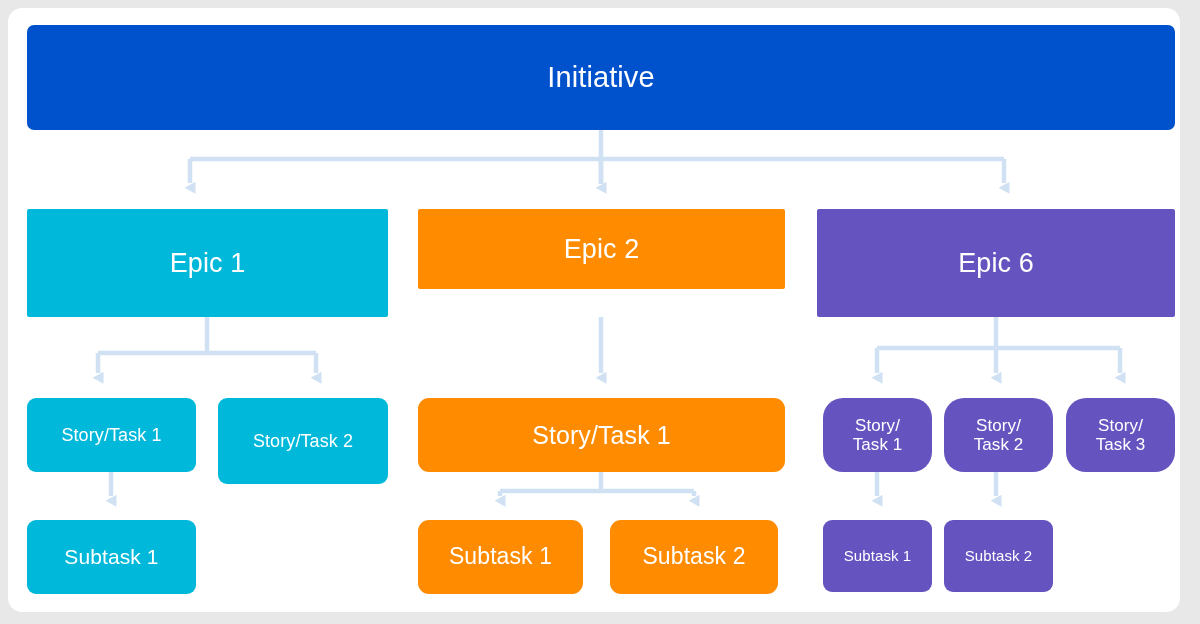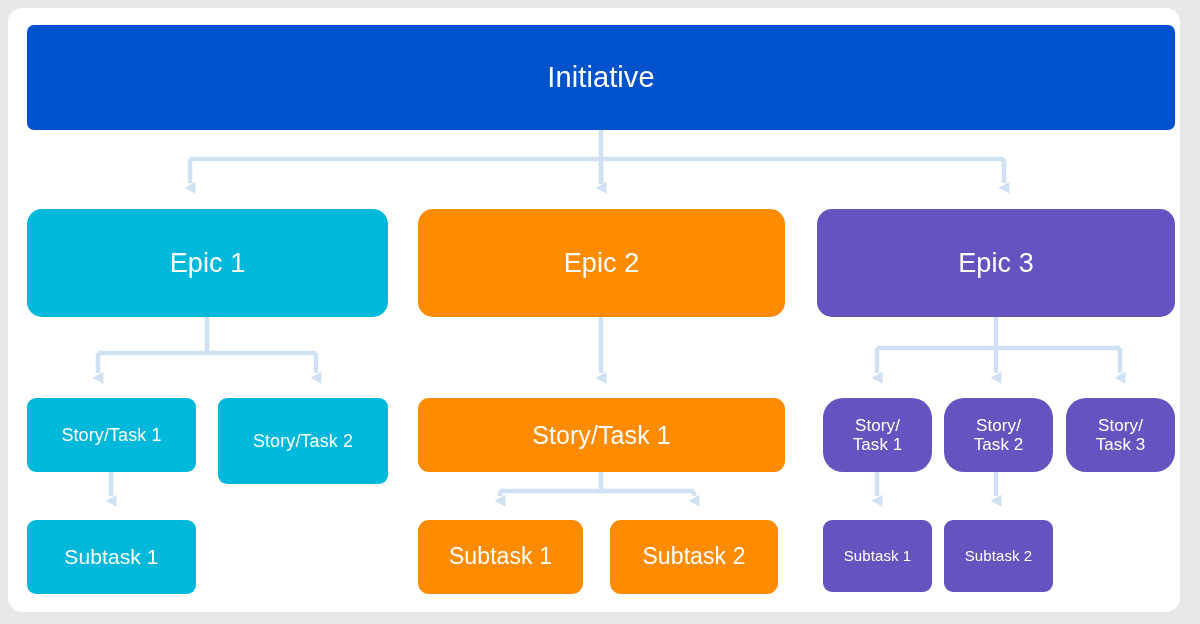--- a/index.html
+++ b/index.html
@@ -36,21 +36,21 @@
     text-align:center;
     color:#ffffff;
     border-radius:10px;
     box-sizing:border-box;
     line-height:1.12;
     letter-spacing:.1px;
     white-space:pre-line;
   }
   
   .n-initiative{border-radius:7px;font-size:29px;}
-  .n-epic{font-size:27px;border-radius:15px;}
+  .n-epic{font-size:27px;border-radius:2px;}
   .n-story-wide{font-size:25px;border-radius:11px;}
   .n-story{font-size:18px;border-radius:9px;}
   .n-story-sm{font-size:17px;border-radius:20px;}
   .n-subtask{font-size:21px;border-radius:9px;}
   .n-subtask-wide{font-size:23px;border-radius:11px;}
   .n-subtask-sm{font-size:15px;border-radius:9px;}
 </style>
 </head>
 <body>
 
@@ -108,23 +108,23 @@
         <path d="M877,472 L877,496" marker-end="url(#ah)"></path>
         <path d="M996,472 L996,496" marker-end="url(#ah)"></path>
       </g>
     </g>
   </svg>
 
   <div class="node n-initiative" style="left:27px;top:25px;width:1148px;height:105px;background:#0052cc;">Initiative</div>
 
   <div class="node n-epic" style="left:27px;top:209px;width:361px;height:108px;background:#00b8d9;">Epic 1</div>
 
-  <div class="node n-epic" style="left:418px;top:209px;width:367px;height:108px;background:#ff8b00;">Epic 2</div>
+  <div class="node n-epic" style="left:418px;top:209px;width:367px;height:80px;background:#ff8b00;">Epic 2</div>
 
-  <div class="node n-epic" style="left:817px;top:209px;width:358px;height:108px;background:#6554c0;">Epic 3</div>
+  <div class="node n-epic" style="left:817px;top:209px;width:358px;height:108px;background:#6554c0;">Epic 6</div>
 
   <div class="node n-story" style="left:27px;top:398px;width:169px;height:74px;background:#00b8d9;">Story/Task 1</div>
 
   <div class="node n-story" style="left:218px;top:398px;width:170px;height:86px;background:#00b8d9;">Story/Task 2</div>
 
   <div class="node n-story-wide" style="left:418px;top:398px;width:367px;height:74px;background:#ff8b00;">Story/Task 1</div>
 
   <div class="node n-story-sm" style="left:823px;top:398px;width:109px;height:74px;background:#6554c0;">Story/
 Task 1</div>
 

